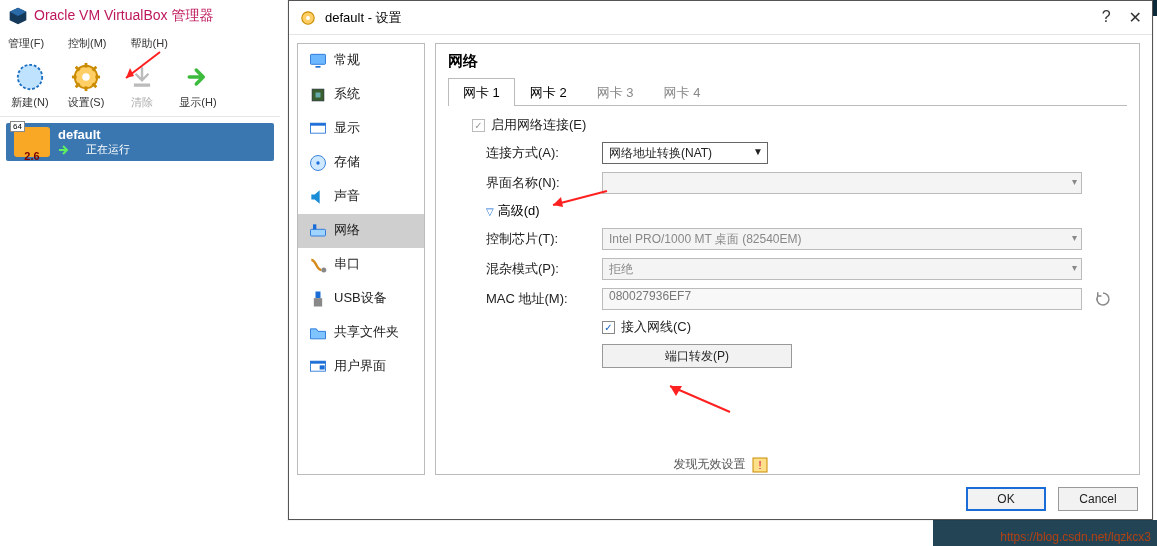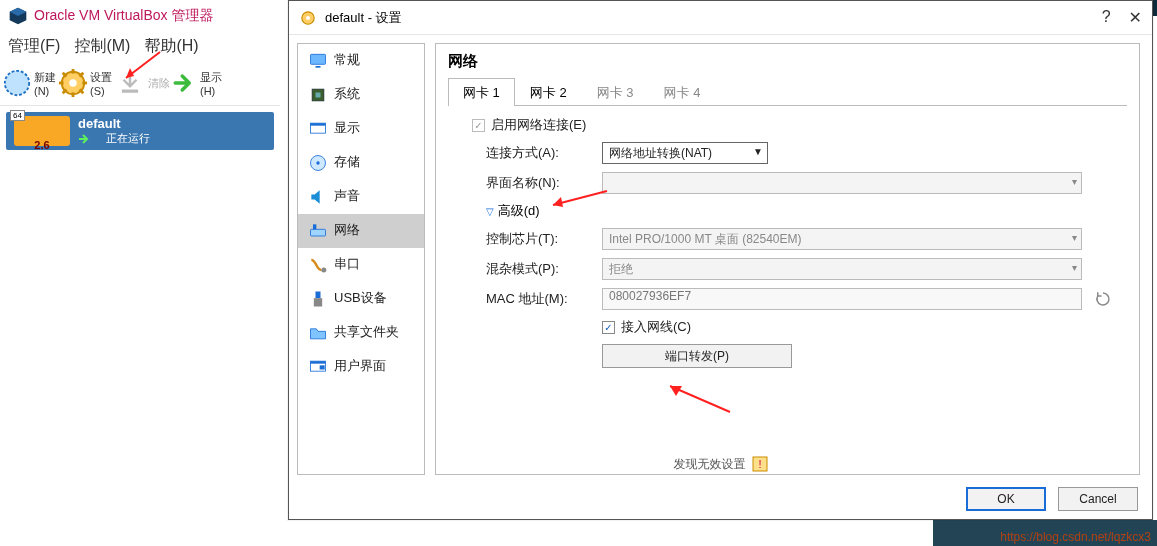--- a/index.html
+++ b/index.html
@@ -2,28 +2,28 @@
 <html><head>
 <meta charset="utf-8">
 <style>
   * { box-sizing: border-box; margin: 0; padding: 0; font-family: "Microsoft YaHei", "Segoe UI", Tahoma, sans-serif; }
   body { background: #fff; width: 1157px; height: 546px; overflow: hidden; position: relative; }
 
   
   .vb-window { position: absolute; left: 0; top: 0; width: 280px; height: 546px; background: #fff; }
   .vb-title { display:flex; align-items:center; gap:6px; padding:6px 8px; font-size:14px; color:#be185d; }
   .vb-title svg { width:20px; height:20px; }
-  .vb-menu { display:flex; gap:14px; padding:4px 8px 6px; font-size:16px; color:#333; }
+  .vb-menu { display:flex; gap:24px; padding:4px 8px 6px; font-size:11px; color:#333; }
   .vb-toolbar { display:flex; padding:4px 2px 6px; border-bottom:1px solid #e5e5e5;}
-  .tb-btn { width:56px; display:flex; flex-direction:row; align-items:center; gap:2px; font-size:11px; color:#333; cursor:default;}
+  .tb-btn { width:56px; display:flex; flex-direction:column; align-items:center; gap:2px; font-size:11px; color:#333; cursor:default;}
   .tb-icon { width:32px; height:32px; display:flex; align-items:center; justify-content:center;}
   .tb-btn.disabled { color:#aaa; }
   .vm-list { padding:4px 2px;}
   .vm-item { display:flex; align-items:center; gap:8px; padding:4px 8px; background:#3a76b0; color:#fff; border-radius:2px; margin:2px 4px;}
-  .vm-icon-box { width:56px; height:30px; background:#f9a825; border-radius:3px; display:flex; align-items:center; justify-content:center; position:relative;}
+  .vm-icon-box { width:36px; height:30px; background:#f9a825; border-radius:3px; display:flex; align-items:center; justify-content:center; position:relative;}
   .vm-icon-badge { position:absolute; top:-6px; left:-4px; background:#fff; color:#000; font-size:8px; padding:0 2px; border:1px solid #888;}
   .vm-icon-box span { font-size:11px; color:#7a0000; font-weight:bold;margin-top:28px;}
   .vm-text .name { font-weight:bold; font-size:13px;}
   .vm-text .status { font-size:11px; display:flex; align-items:center; gap:16px;}
 
   
   .arrow { position:absolute; pointer-events:none; z-index:30;}
 
   
   .dlg { position:absolute; left:288px; top:0; width:865px; height:520px; background:#fff; border:1px solid #555; box-shadow:0 0 0 1px rgba(0,0,0,.05);}
@@ -54,21 +54,21 @@
   .combo .caret { position:absolute; right:4px; top:3px; font-size:10px;}
   .combo.disabled { color:#888; background:#f4f4f4; border-color:#bbb;}
   .combo.wide { width:480px;}
   .input { border:1px solid #bbb; height:22px; padding:0 6px; font-size:12px; background:#f8f8f8; color:#777; width:480px;}
   .adv-toggle { color:#000; display:flex; align-items:center; gap:4px; font-size:13px;}
   .adv-toggle .tri { color:#1a6dd6; font-size:10px;}
   .btn { border:1px solid #999; background:#f2f2f2; height:24px; padding:0 18px; font-size:12px; color:#222; cursor:default; display:inline-flex; align-items:center; justify-content:center;}
   .btn.big { width:190px;}
   .btn.primary { border:2px solid #1a6dd6;}
   .refresh-icn { width:18px; height:18px; margin-left:6px; color:#888;}
-  .foot-msg { position:absolute; left:0; right:0; bottom:46px; text-align:center; font-size:12px; color:#555; display:flex; align-items:flex-start; justify-content:center; gap:6px;}
+  .foot-msg { position:absolute; left:0; right:0; bottom:46px; text-align:center; font-size:12px; color:#555; display:flex; align-items:flex-end; justify-content:center; gap:6px;}
   .foot-msg svg { width:16px; height:16px;}
   .dlg-buttons { position:absolute; right:14px; bottom:8px; display:flex; gap:12px;}
   .watermark { position:absolute; right:6px; bottom:2px; font-size:12px; color:#c2410c; opacity:.9; z-index:40;}
   .dark-strip { position:absolute; right:0; top:0; width:244px; height:16px; background:#0d2a3a;}
   .dark-strip2 { position:absolute; right:0; bottom:0; width:224px; height:26px; background:#224455;}
 
   
 </style>
 </head>
 <body>

